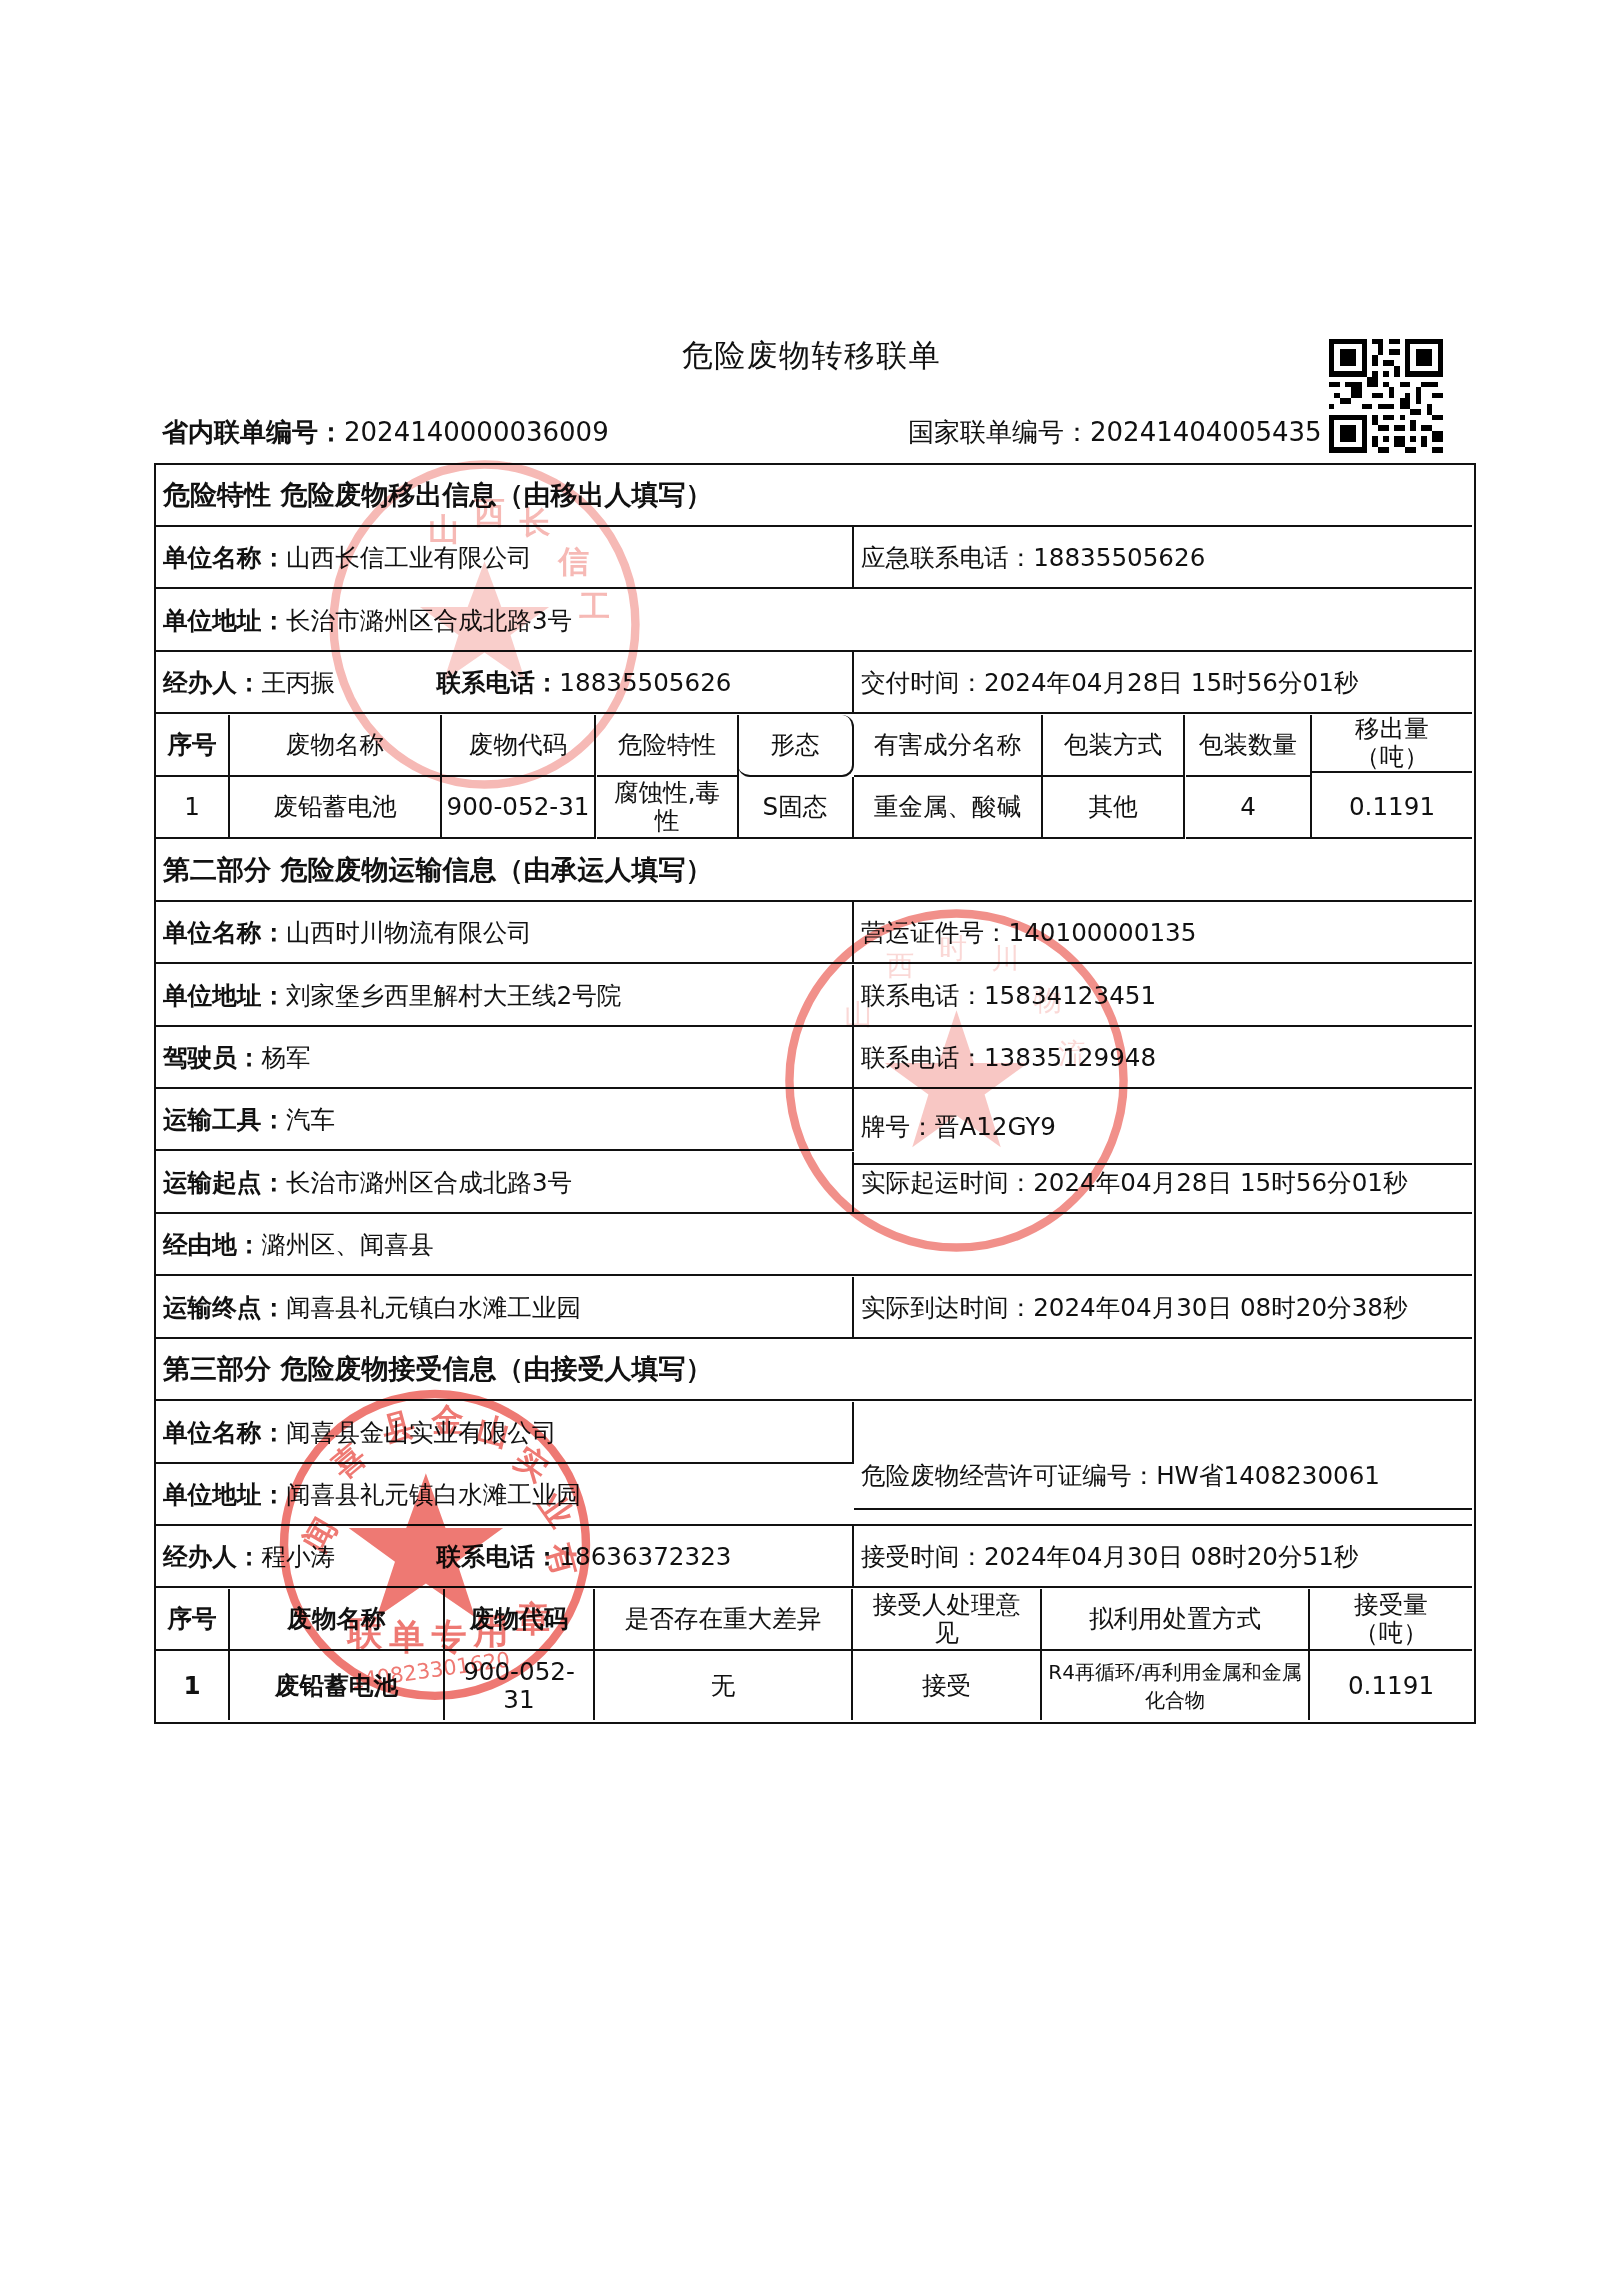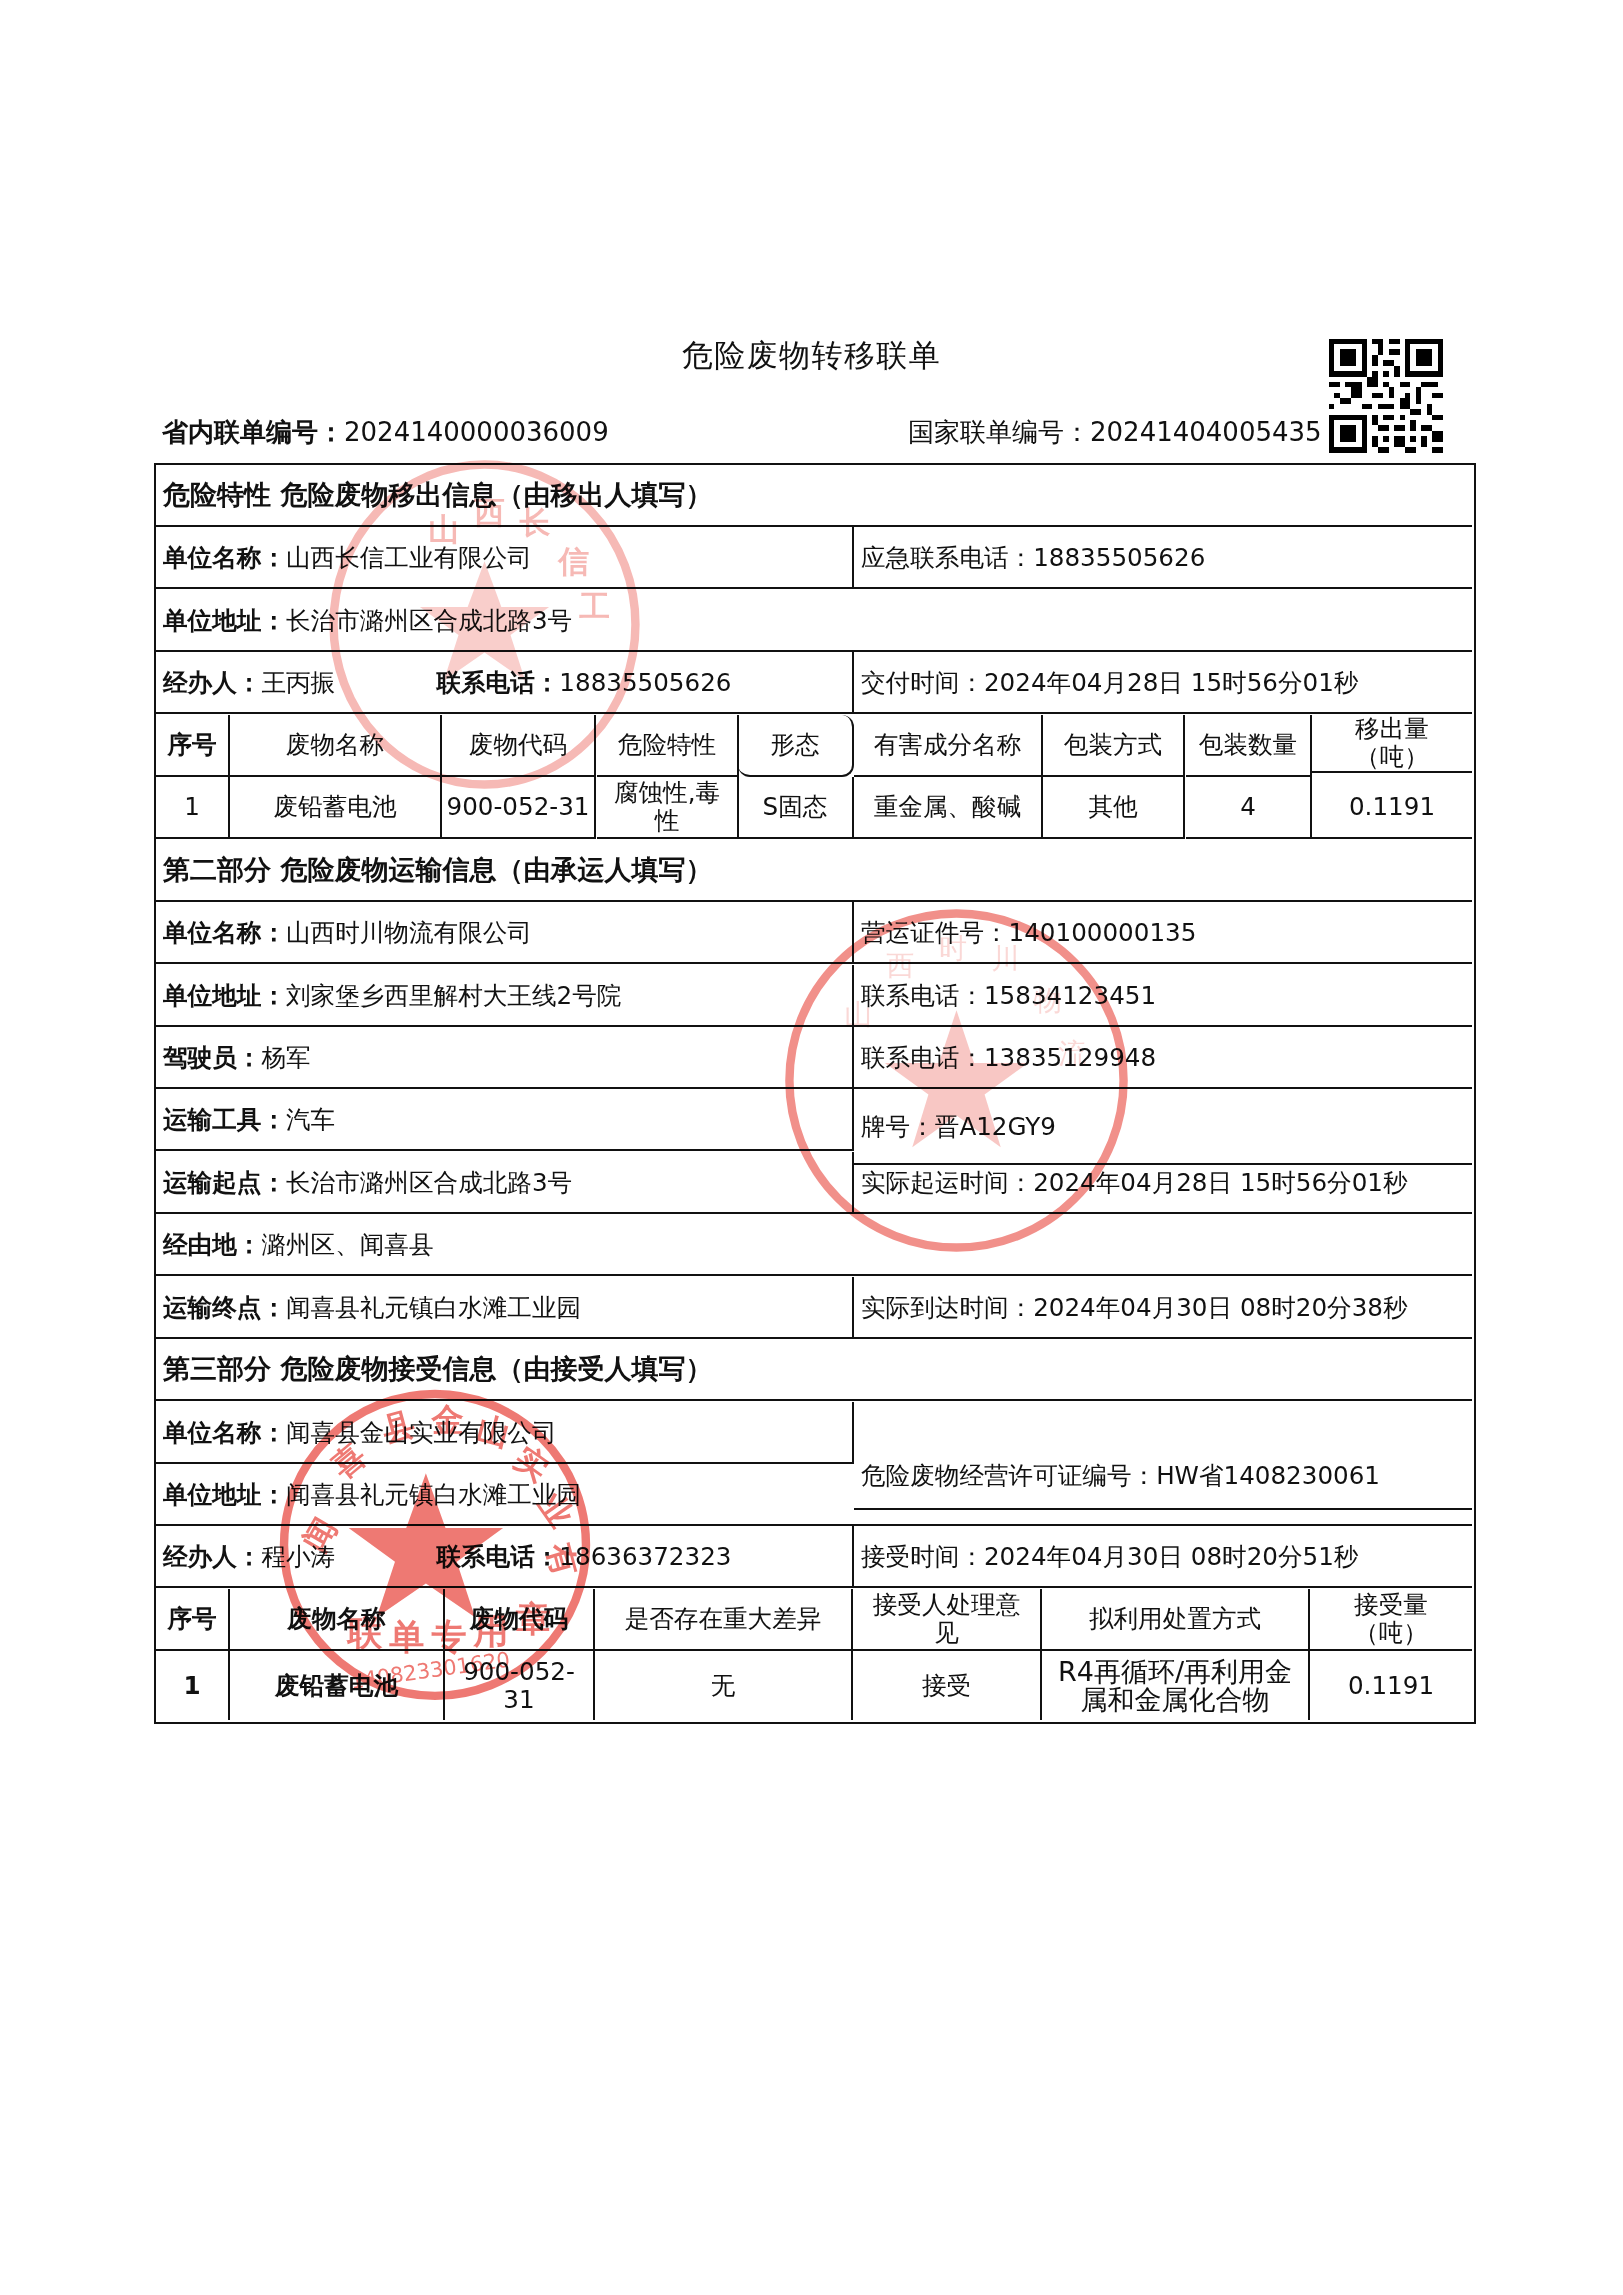--- a/index.html
+++ b/index.html
@@ -237,21 +237,21 @@
   <div class="cell c" style="left:439px;top:1124px;width:258px;height:62px;">是否存在重大差异</div>
   <div class="cell c" style="left:697px;top:1124px;width:189px;height:62px;padding:0 9.8px;">接受人处理意见</div>
   <div class="cell c" style="left:886px;top:1124px;width:268px;height:62px;">拟利用处置方式</div>
   <div class="cell c last-col" style="left:1154px;top:1124px;width:162px;height:62px;padding:0 28px;">接受量（吨）</div>
 
   <div class="cell c lbl last-row" style="left:0;top:1186px;width:74px;height:69px;">1</div>
   <div class="cell c lbl last-row" style="left:74px;top:1186px;width:215px;height:69px;">废铅蓄电池</div>
   <div class="cell c last-row" style="left:289px;top:1186px;width:150px;height:69px;">900-052-31</div>
   <div class="cell c last-row" style="left:439px;top:1186px;width:258px;height:69px;">无</div>
   <div class="cell c last-row" style="left:697px;top:1186px;width:189px;height:69px;">接受</div>
-  <div class="cell c last-row" style="left:886px;top:1186px;width:268px;height:69px;font-size:27px;">R4再循环/再利用金属和金属化合物</div>
+  <div class="cell c last-row" style="left:886px;top:1186px;width:268px;height:69px;font-size:20px;">R4再循环/再利用金属和金属化合物</div>
   <div class="cell c last-row last-col" style="left:1154px;top:1186px;width:162px;height:69px;">0.1191</div>
 </div>
 
 <svg class="stamp" style="left:323px;top:456px;opacity:0.38;" width="323" height="337" viewBox="0 0 460 480">
   <ellipse cx="230" cy="240" rx="215" ry="228" fill="none" stroke="#e8453c" stroke-width="12"></ellipse>
   <polygon points="230,150 254,215 322,215 267,255 288,320 230,280 172,320 193,255 138,215 206,215" fill="#e8453c" opacity="0.7"></polygon>
   <g fill="#e8453c" font-size="44" font-weight="bold">
     <text x="150" y="120">山</text>
       <text x="215" y="95">西</text>
       <text x="280" y="110">长</text>

